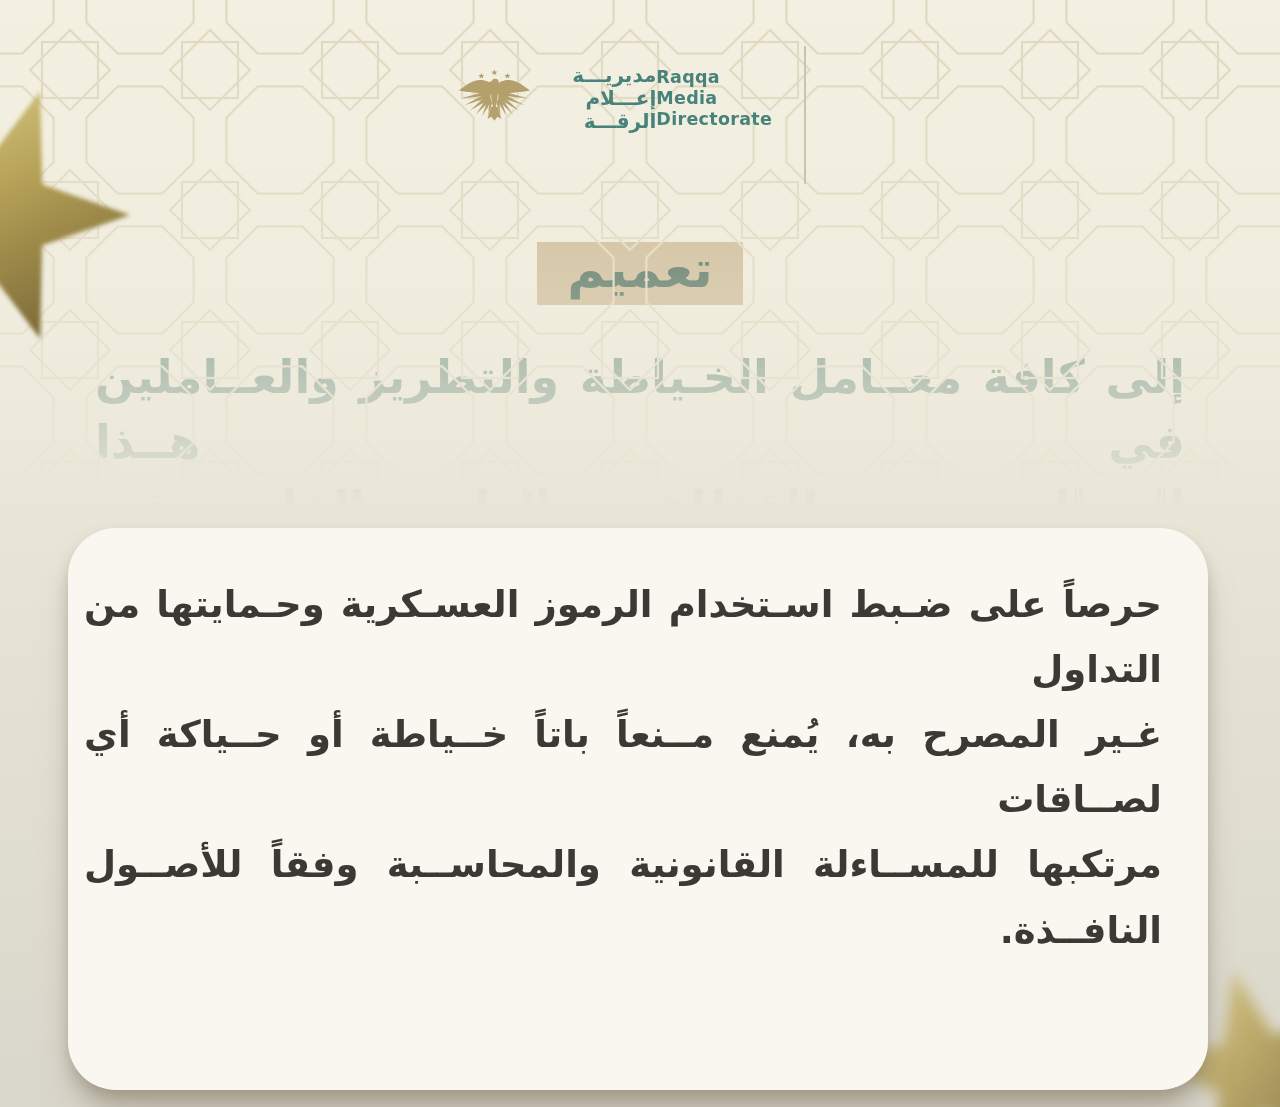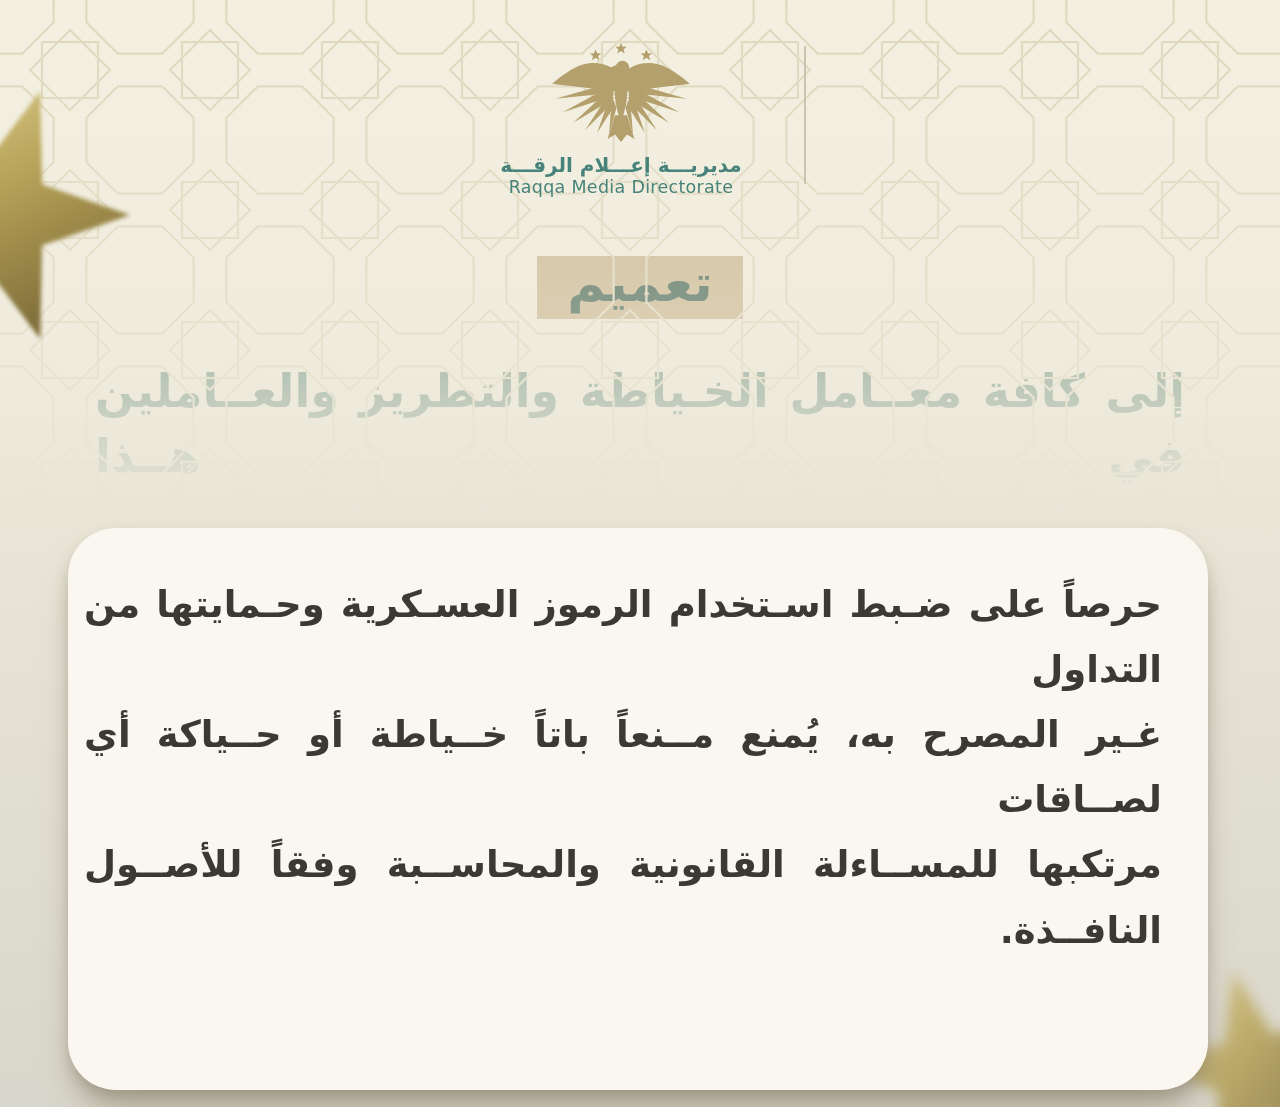--- a/index.html
+++ b/index.html
@@ -6,24 +6,24 @@
   body{font-family:"DejaVu Sans",sans-serif;background:#d9d6cb;}
   .page{position:relative;width:1280px;height:1107px;overflow:hidden;
         background:linear-gradient(180deg,#f3f0e1 0%,#efecdd 38%,#e6e3d6 62%,#d9d6cb 100%);}
   svg.bg-pattern{position:absolute;inset:0;display:block;}
   .deco-star{position:absolute;pointer-events:none;}
   .deco-star.left{left:-150px;top:55px;filter:blur(2px);}
   .deco-star.br{right:-95px;bottom:-85px;filter:blur(7px);opacity:.85;}
 
   .header{position:relative;display:flex;justify-content:center;align-items:flex-start;
           padding-top:42px;gap:0;}
-  .logo{display:flex;flex-direction:column;align-items:center;width:330px;}
+  .logo{display:flex;flex-direction:row;align-items:center;width:330px;}
   .logo .eagle{width:150px;height:112px;}
   .logo-ar{color:#47837a;font-weight:bold;font-size:20px;line-height:1.15;direction:rtl;}
-  .logo-en{color:#47837a;font-weight:normal;font-size:17.5px;line-height:1.2;letter-spacing:.3px;}
+  .logo-en{color:#47837a;font-weight:bold;font-size:17.5px;line-height:1.2;letter-spacing:.3px;}
   .logo-en.caps{letter-spacing:.6px;}
   .hdr-divider{width:2px;height:138px;background:#c9c3b0;margin:4px 18px 0 18px;align-self:flex-start;}
 
   .title-banner{display:flex;justify-content:center;margin-top:58px;}
   .title-banner span{display:inline-block;background:#c3ab81;color:#1c4535;
         font-weight:bold;font-size:52px;line-height:1.0;padding:1px 30px 10px 30px;}
 
   .heading{direction:rtl;margin:40px 95px 0 95px;color:#4f7b6d;font-weight:bold;
            font-size:46px;line-height:1.42;}
   .heading .hline{display:block;text-align:justify;text-align-last:justify;}

